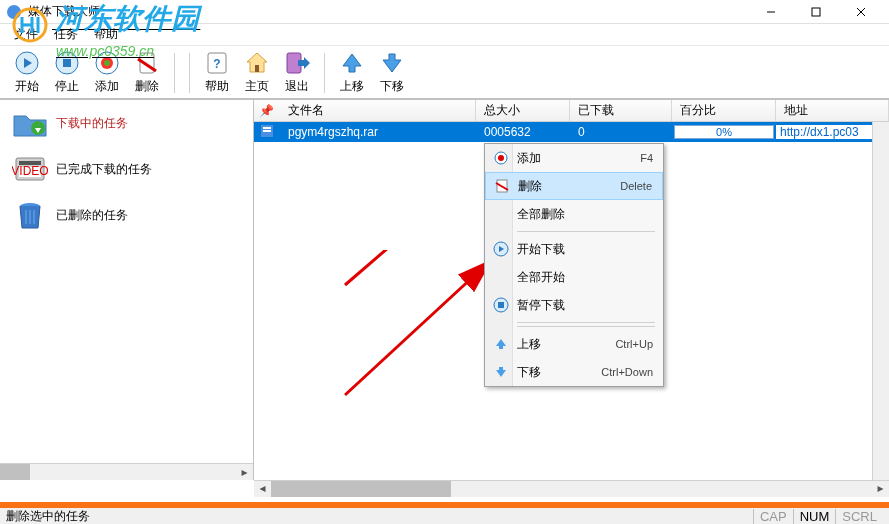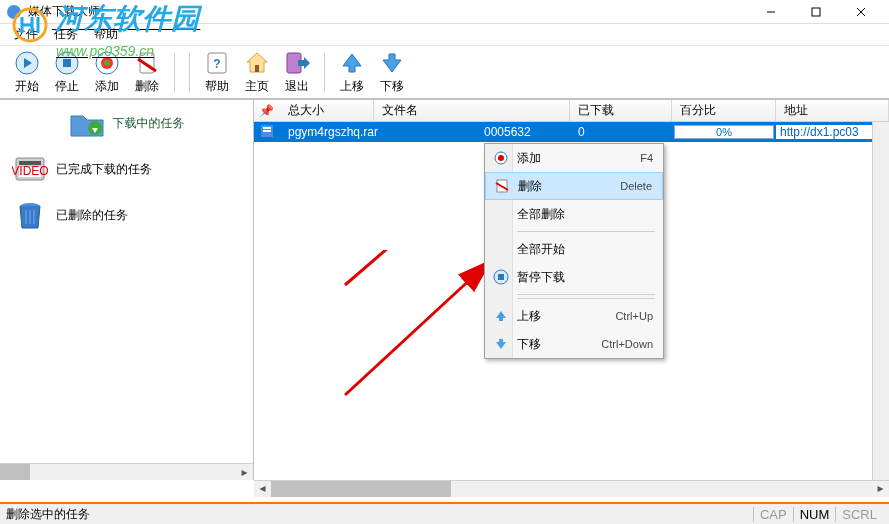--- a/index.html
+++ b/index.html
@@ -22,21 +22,21 @@
     .toolbar { height: 54px; display: flex; align-items: center; padding: 2px 10px; gap: 6px; border-bottom: 1px solid #c0c0c0; position: relative; }
     .toolbar::after { content:""; position:absolute; bottom:0; left:0; right:0; height:1px; background:#c0c0c0; }
     .tb-btn { display: flex; flex-direction: column; align-items: center; gap: 2px; cursor: pointer; padding: 2px 4px; min-width: 30px; }
     .tb-btn .tbi { width: 26px; height: 26px; }
     .tb-sep { width: 1px; height: 40px; background: #d0d0d0; margin: 0 4px; }
     
     .main { display: flex; height: 380px; }
     .sidebar { width: 254px; border-right: 1px solid #c0c0c0; position: relative; }
     .sb-item { display: flex; align-items: center; padding: 6px 12px; cursor: pointer; }
     .sb-item .sbi { width: 36px; height: 34px; margin-right: 8px; }
-    .sb-item.selected { color: #14532d; justify-content: center; }
+    .sb-item.selected { color: #b91c1c; }
     .sb-scroll { position: absolute; bottom: 0; left: 0; right: 0; height: 17px; background: #f0f0f0; border-top: 1px solid #d0d0d0; display: flex; }
     .sb-scroll .thumb { width: 30px; height: 100%; background: #c0c0c0; }
     .sb-scroll .r-arrow { margin-left: auto; width: 17px; display:flex; align-items:center; justify-content:center; color:#555; }
     
     .content { flex: 1; position: relative; display: flex; flex-direction: column; }
     .col-hdr { height: 22px; background: linear-gradient(#fdfdfd, #f0f0f0); border-bottom: 1px solid #d0d0d0; display: flex; align-items: center; }
     .ch-pin { width: 26px; text-align:center; }
     .ch { padding: 0 8px; border-right: 1px solid #d8d8d8; height: 100%; display: flex; align-items: center; }
     .ch-file { flex: 0 0 196px; }
     .ch-size { flex: 0 0 94px; }
@@ -57,21 +57,21 @@
     
     .context-menu { position: absolute; left: 484px; top: 143px; width: 180px; background: #f7f7f7; border: 1px solid #a0a0a0; box-shadow: 2px 2px 4px rgba(0,0,0,0.3); z-index: 50; }
     .cm-item { height: 28px; display: flex; align-items: center; padding: 0 10px 0 4px; cursor: pointer; }
     .cm-item:hover, .cm-item.hover { background: #cce8ff; border: 1px solid #99d1ff; height:28px; }
     .cm-icon { width: 24px; height: 20px; display: flex; align-items:center; justify-content:center; }
     .cm-label { flex: 1; padding-left: 4px; }
     .cm-key { color: #444; font-size:11px; }
     .cm-sep { height: 1px; background: #d0d0d0; margin: 3px 8px 3px 32px; }
     .cm-lstripe { position:absolute; left:0; top:0; bottom:0; width:28px; background:#f0f0f0; border-right:1px solid #e0e0e0; z-index:-1; }
     
-    .statusbar { height: 22px; border-top: 2px solid #f97316; display: flex; align-items: center; padding: 0 6px; background:#f0f0f0; position:absolute; bottom:0; left:0; right:0;margin-top:39px; }
+    .statusbar { height: 22px; border-top: 6px solid #f97316; display: flex; align-items: center; padding: 0 6px; background:#f0f0f0; position:absolute; bottom:0; left:0; right:0;margin-top:39px; }
     .status-right { margin-left: auto; display: flex; }
     .sr-item { border-left: 1px solid #c0c0c0; padding: 0 6px; color:#999; font-size:13px; }
     .sr-item.active { color:#000; }
     
     .red-arrow { position: absolute; left: 340px; top: 250px; z-index: 40; pointer-events:none; }
   </style>
 </head>
 <body>
 
 <div class="watermark">
@@ -220,22 +220,22 @@
     </div>
     <div class="sb-scroll">
       <div class="thumb"></div>
       <div class="r-arrow">▸</div>
     </div>
   </div>
 
   <div class="content">
     <div class="col-hdr">
       <div class="ch-pin">📌</div>
+      <div class="ch ch-file">文件名</div>
       <div class="ch ch-size">总大小</div>
-      <div class="ch ch-file">文件名</div>
       <div class="ch ch-dl">已下载</div>
       <div class="ch ch-pct">百分比</div>
       <div class="ch ch-addr">地址</div>
     </div>
     <div class="row sel">
       <div class="rc-icon">
         <svg width="14" height="14" viewBox="0 0 14 14">
             <rect x="1" y="1" width="12" height="12" fill="#4a90e2"></rect>
             <rect x="3" y="3" width="8" height="2" fill="#fff"></rect>
             <rect x="3" y="6" width="8" height="2" fill="#fff"></rect>
@@ -282,20 +282,29 @@
         </svg>
       </span>
     <span class="cm-label">删除</span>
     <span class="cm-key">Delete</span>
   </div>
   <div class="cm-item">
     <span class="cm-icon"></span>
     <span class="cm-label">全部删除</span>
   </div>
   <div class="cm-sep"></div>
+  <div class="cm-item">
+    <span class="cm-icon">
+        <svg width="16" height="16" viewBox="0 0 16 16">
+          <circle cx="8" cy="8" r="7" fill="#d8ecfa" stroke="#2a7ac0"></circle>
+          <polygon points="6,5 6,11 11,8" fill="#2a7ac0"></polygon>
+        </svg>
+      </span>
+    <span class="cm-label">开始下载</span>
+  </div>
   <div class="cm-item">
     <span class="cm-icon"></span>
     <span class="cm-label">全部开始</span>
   </div>
   <div class="cm-item">
     <span class="cm-icon">
         <svg width="16" height="16" viewBox="0 0 16 16">
           <circle cx="8" cy="8" r="7" fill="#d8ecfa" stroke="#2a7ac0"></circle>
           <rect x="5" y="5" width="6" height="6" fill="#2a7ac0"></rect>
         </svg>

